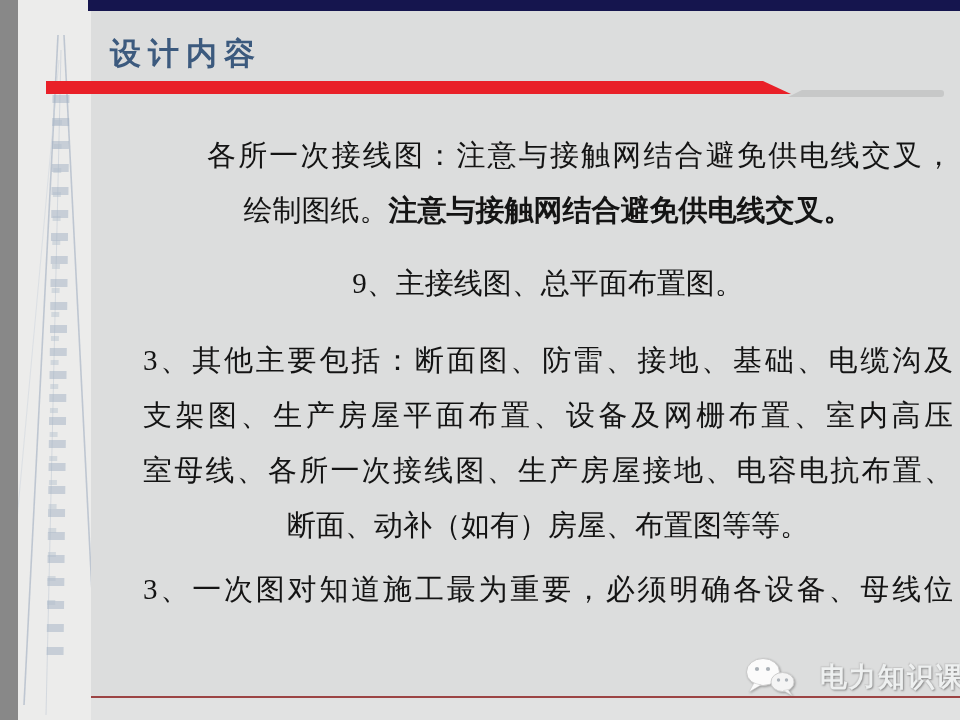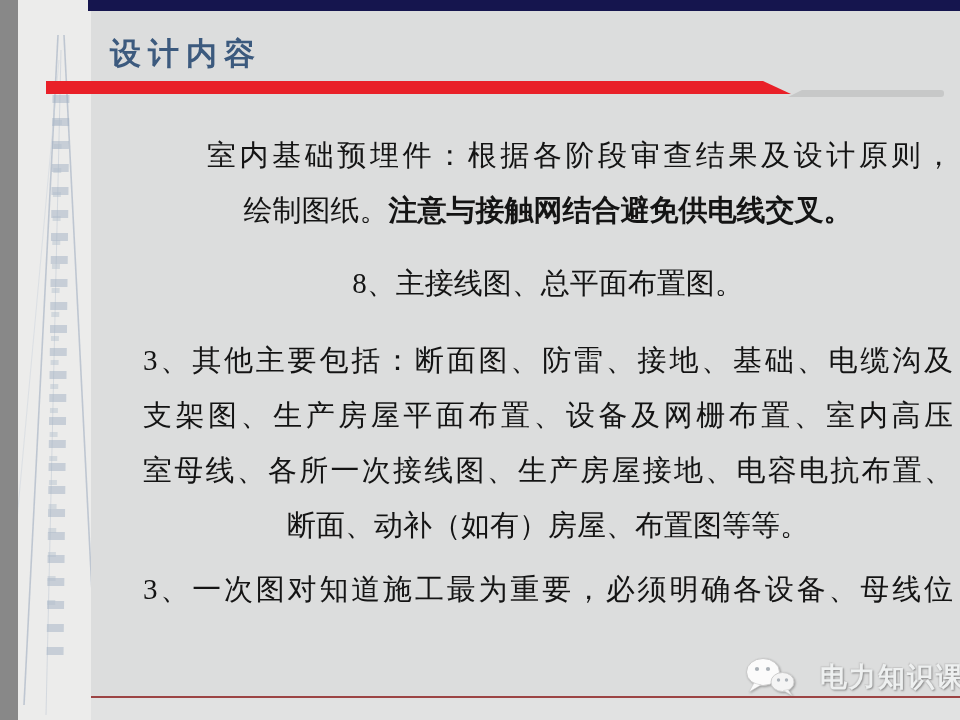--- a/index.html
+++ b/index.html
@@ -77,26 +77,26 @@
 
   <div class="top-bar"></div>
 
   <div class="page-title">设计内容</div>
 
   <div class="red-line"></div>
   <div class="red-tip"></div>
   <div class="gray-tail"></div>
 
   <div class="textblock" id="para1">
-    <div class="tline jlast indent">室内基础预埋件：根据各阶段审查结果及设计原则，</div>
+    <div class="tline jlast indent">各所一次接线图：注意与接触网结合避免供电线交叉，</div>
     <div class="tline"><span>绘制图纸。</span><span class="bold-sans">注意与接触网结合避免供电线交叉。</span></div>
   </div>
 
   <div class="textblock" id="item1">
-    <div class="tline">8、主接线图、总平面布置图。</div>
+    <div class="tline">9、主接线图、总平面布置图。</div>
   </div>
 
   <div class="textblock" id="item2">
     <div class="tline jlast">3、其他主要包括：断面图、防雷、接地、基础、电缆沟及</div>
     <div class="tline jlast">支架图、生产房屋平面布置、设备及网栅布置、室内高压</div>
     <div class="tline jlast">室母线、各所一次接线图、生产房屋接地、电容电抗布置、</div>
     <div class="tline">断面、动补（如有）房屋、布置图等等。</div>
   </div>
 
   <div class="textblock" id="item3">

